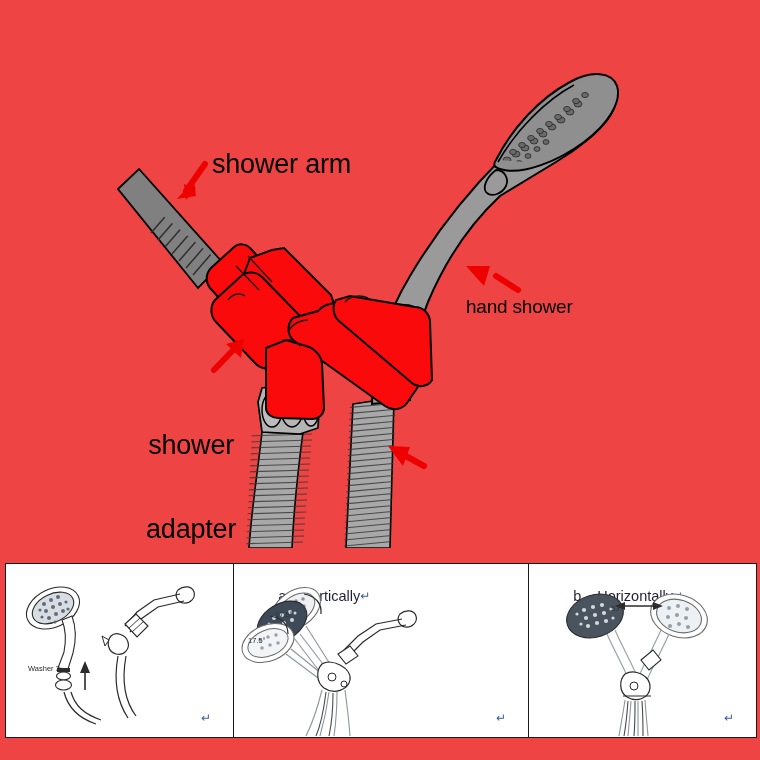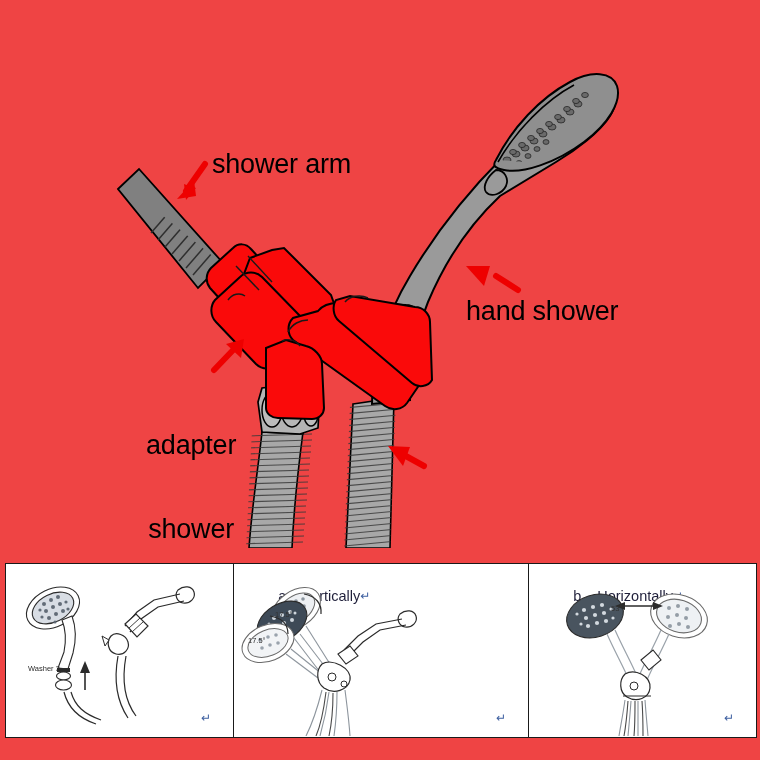--- a/index.html
+++ b/index.html
@@ -35,21 +35,21 @@
   .callout-label {
     position: absolute;
     color: #000000;
     font-family: "Liberation Sans", sans-serif;
     font-weight: 400;
     white-space: pre;
     line-height: 1.04;
     letter-spacing: -0.2px;
   }
   #label-shower-arm   { left: 212px; top: 150px; font-size: 27px; }
-  #label-hand-shower  { left: 466px; top: 297px; font-size: 27px; }
+  #label-hand-shower  { left: 466px; top: 297px; font-size: 19px; }
   #label-shower-hose  { left: 419px; top: 450px; font-size: 27px; }
   #label-shower-adapter {
     left: 146px; top: 375px; font-size: 27px; text-align: center;
   }
 
   
   #panels {
     position: absolute;
     left: 5px;
     top: 563px;
@@ -352,22 +352,22 @@
         </g>
       </g>
     </svg>
 
     <div class="callout-label" id="label-shower-arm">shower arm</div>
 
     <div class="callout-label" id="label-hand-shower">hand shower</div>
 
 
     <div class="callout-label" id="label-shower-adapter">
+      <div>shower</div>
       <div>adapter</div>
-      <div>shower</div>
     </div>
   </div>
 
   <div id="panels">
 
     <div class="panel" id="panel-a">
       <div class="panel-art">
         <svg width="227" height="172" viewBox="0 0 227 172">
 
           <g stroke="#2b2b2b" fill="#ffffff" stroke-width="1.1">

